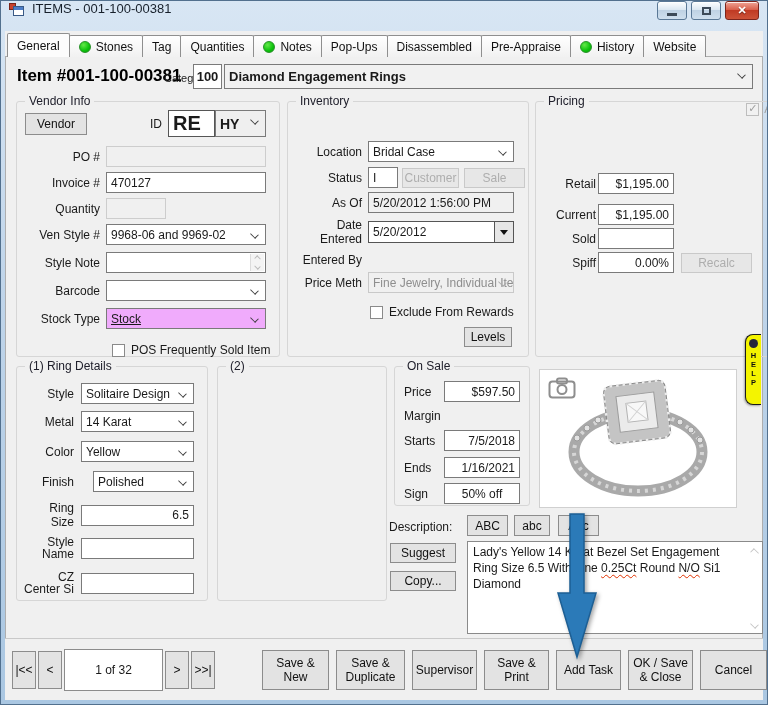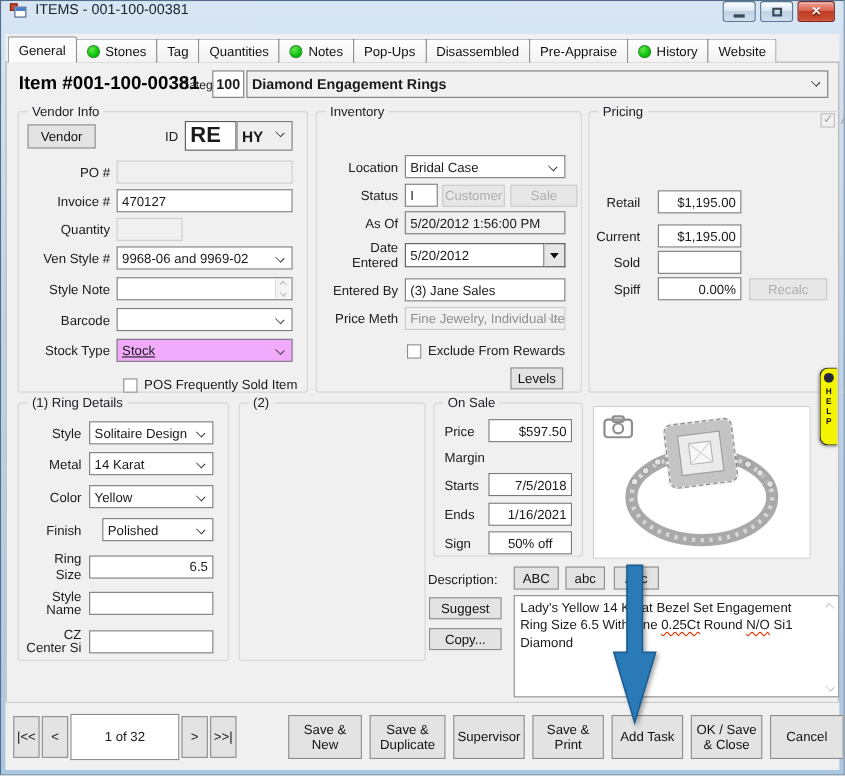--- a/index.html
+++ b/index.html
@@ -100,21 +100,21 @@
   .datecombo .dval { flex:1; border:1px solid #555; background:#fff; display:flex; align-items:center; padding:0 4px; }
   .datecombo .dbtn { width:19px; border:1px solid #555; border-left:none; background:#e6e6e6; display:flex; align-items:center; justify-content:center; }
   .datecombo .dbtn i { width:0; height:0; border-left:4px solid transparent; border-right:4px solid transparent; border-top:5px solid #111; }
   .excl-row { margin-top:12px; margin-left:82px; display:flex; align-items:center; gap:6px; }
   .levels-row { margin-top:8px; display:flex; justify-content:flex-end; padding-right:16px; }
   .levels-btn { width:48px; height:20px; }
 
   
   .g-price { left:530px; top:70px; width:267px; height:256px; }
   .g-price .row { margin:0 12px 0 6px; }
-  .g-price .lbl { width:56px; padding-right:16px; flex:none; }
+  .g-price .lbl { width:56px; padding-right:2px; flex:none; }
   .money { width:76px; flex:none; }
   .auto-row { justify-content:flex-end; margin-top:12px; gap:5px; color:#a2a2a2; }
   .recalc-btn { width:71px; height:20px; margin-left:7px; }
 
   
   .g-ring { left:11px; top:335px; width:192px; height:235px; }
   .g-ring .row { margin:0 13px 0 6px; }
   .g-ring .lbl { width:58px; padding-right:7px; flex:none; }
   .g-ring .combo { flex:1; }
   .rs-input { flex:1; }
@@ -321,21 +321,20 @@
         <div class="lbl">Date Entered</div>
         <div class="datecombo">
           <span class="dval">5/20/2012</span>
           <span class="dbtn">
               <i></i>
             </span>
         </div>
       </div>
       <div class="row" style="margin-top:7px;">
         <div class="lbl">Entered By</div>
-        <div class="tb ctl">(3) Jane Sales</div>
       </div>
       <div class="row" style="margin-top:5px;">
         <div class="lbl">Price Meth</div>
         <div class="combo dis ctl">
             <span>Fine Jewelry, Individual Iten</span>
             <span class="chev"></span>
           </div>
       </div>
       <div class="excl-row">
         <span class="chk"></span>

